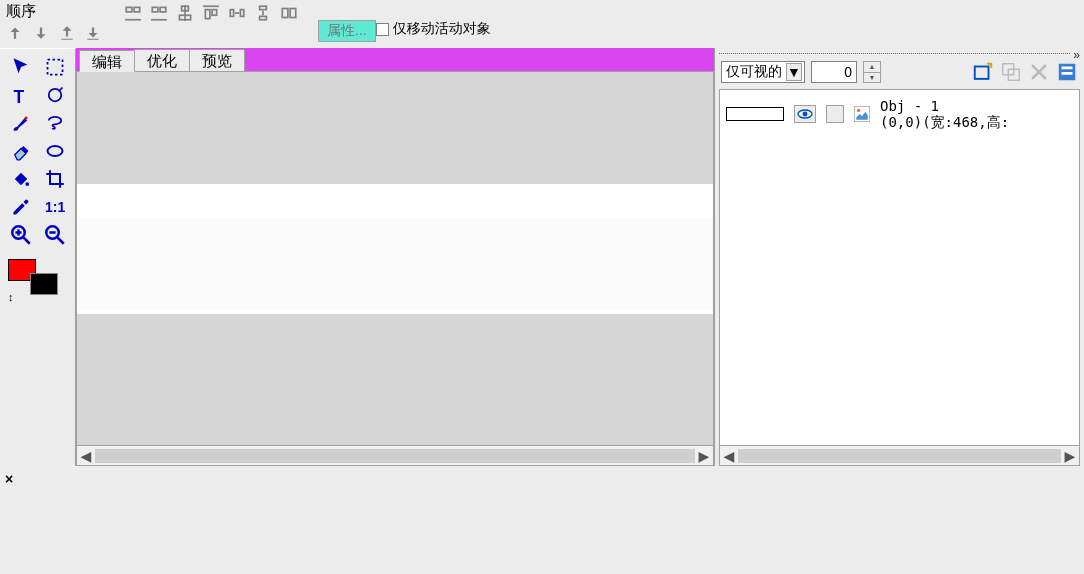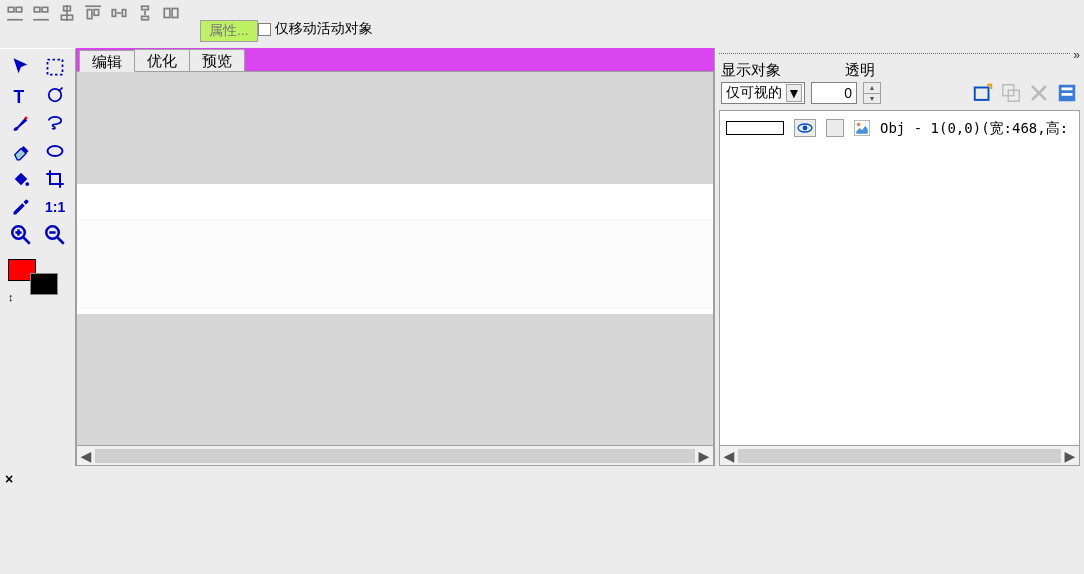--- a/index.html
+++ b/index.html
@@ -3,21 +3,21 @@
 <meta charset="utf-8">
 <style>
 *{box-sizing:border-box;margin:0;padding:0;font-family:"SimSun","Microsoft YaHei",sans-serif;font-size:14px;-webkit-user-select:none;user-select:none}
 body{background:#ECECEC;width:1084px;height:574px;overflow:hidden;position:relative}
 .top-bar{height:48px;display:flex;align-items:flex-start;padding:2px 4px 0 4px}
 .top-group{margin-right:18px}
 .group-title{font-size:15px;color:#000;margin-bottom:1px;padding-left:2px}
 .group-icons{display:flex;gap:4px}
 .tb-btn{width:22px;height:22px;display:flex;align-items:center;justify-content:center;color:#808080}
 .tb-btn svg{width:18px;height:18px}
-.prop-btn{height:22px;border:1px solid #A0A0A0;background:#bef264;padding:0 8px;color:#777;margin-top:18px;display:flex;align-items:center;font-size:14px}
+.prop-btn{height:22px;border:1px solid #A0A0A0;background:#5eead4;padding:0 8px;color:#777;margin-top:18px;display:flex;align-items:center;font-size:14px}
 .chk-wrap{display:flex;align-items:center;margin-top:18px;gap:4px;margin-left:0}
 .chk{width:13px;height:13px;border:1px solid #808080;background:#fff}
 .main-row{display:flex;height:418px}
 .tool-panel{width:76px;border-top:1px solid #fff;border-right:1px solid #A0A0A0;padding:8px 6px;display:flex;flex-direction:column;gap:8px}
 .tool-row{display:flex;gap:14px;justify-content:center}
 .tool{width:20px;height:20px;display:flex;align-items:center;justify-content:center}
 .tool svg{width:20px;height:20px}
 .swatches{position:relative;width:60px;height:44px;margin-top:6px;margin-left:2px}
 .sw-fg{position:absolute;width:28px;height:22px;background:#FF0000;top:0;left:0;border:1px solid #000}
 .sw-bg{position:absolute;width:28px;height:22px;background:#000;top:14px;left:22px;border:1px solid #888}
@@ -47,33 +47,58 @@
 .spinner div:first-child{border-bottom:1px solid #A0A0A0}
 .rp-icon{width:22px;height:22px;display:flex;align-items:center;justify-content:center}
 .rp-sep{flex:1}
 .obj-list{flex:1;border:1px solid #A0A0A0;background:#fff;margin:4px 4px 0 4px;position:relative}
 .obj-row{display:flex;align-items:center;padding:8px 6px;gap:10px}
 .obj-thumb{width:58px;height:14px;background:#fff;border:1px solid #000}
 .obj-vis{width:22px;height:18px;border:1px solid #A0A0A0;background:#ECECEC;display:flex;align-items:center;justify-content:center}
 .obj-chk{width:18px;height:18px;border:1px solid #A0A0A0;background:#ECECEC}
 .obj-img-icon{width:16px;height:16px;display:flex;align-items:center;justify-content:center}
 .obj-text{font-family:monospace;font-size:14px;line-height:16px}
-.obj-info{display:flex;flex-direction:row}
+.obj-info{display:flex;flex-direction:column}
 .bottom-strip{position:absolute;left:0;right:0;bottom:0;height:104px;background:#ECECEC}
 .bottom-close{position:absolute;left:2px;top:2px;width:14px;height:14px;font-size:14px;color:#000;font-weight:bold;display:flex;align-items:center;justify-content:center}
 .frame-card{position:absolute;left:18px;top:14px;width:128px;height:72px;background:#0D7FE0;color:#fff;font-size:14px;display:flex;flex-direction:column;align-items:center;padding:4px}
 .frame-title{align-self:flex-start;padding-left:4px}
 .frame-bar{width:112px;height:14px;background:#fff;border:1px solid #bbb;margin-top:8px}
 .frame-time{margin-top:8px}
 </style>
 </head>
 <body>
 
 <div class="top-bar">
   <div class="top-group">
+    <div class="group-title">顺序</div>
+    <div class="group-icons">
+      <div class="tb-btn">
+          <svg viewBox="0 0 16 16">
+            <path d="M8 3l4 4H9v6H7V7H4z" fill="currentColor"></path>
+          </svg>
+        </div>
+      <div class="tb-btn">
+          <svg viewBox="0 0 16 16">
+            <path d="M8 13l-4-4h3V3h2v6h3z" fill="currentColor"></path>
+          </svg>
+        </div>
+      <div class="tb-btn">
+          <svg viewBox="0 0 16 16">
+            <path d="M8 2l4 4H9v5H7V6H4zM3 13h10v1H3z" fill="currentColor"></path>
+          </svg>
+        </div>
+      <div class="tb-btn">
+          <svg viewBox="0 0 16 16">
+            <path d="M8 12l-4-4h3V3h2v5h3zM3 13h10v1H3z" fill="currentColor"></path>
+          </svg>
+        </div>
+    </div>
+  </div>
+  <div class="top-group">
     <div class="group-icons">
       <div class="tb-btn">
           <svg viewBox="0 0 16 16" fill="none" stroke="currentColor" stroke-width="1.5">
             <rect x="2" y="3" width="5" height="4"></rect>
             <rect x="9" y="3" width="5" height="4"></rect>
             <line x1="1" y1="14" x2="15" y2="14"></line>
           </svg>
         </div>
       <div class="tb-btn">
           <svg viewBox="0 0 16 16" fill="none" stroke="currentColor" stroke-width="1.5">
@@ -242,24 +267,20 @@
       <div class="sc-arrow">◀</div>
       <div class="sc-track"></div>
       <div class="sc-arrow">▶</div>
     </div>
   </div>
 
   <div class="right-panel">
     <div class="rp-ruler">
         <span class="rp-ruler-arrow">»</span>
       </div>
-    <div class="rp-row">
-      <span class="rp-label">显示对象</span>
-      <span class="rp-label" style="margin-left:46px">透明</span>
-    </div>
     <div class="rp-ctrls">
       <div class="combo">
         <span>仅可视的</span>
         <div class="combo-arrow">▼</div>
       </div>
       <div class="num-input">
           <span>0</span>
         </div>
       <div class="spinner">
           <div>▲</div>

